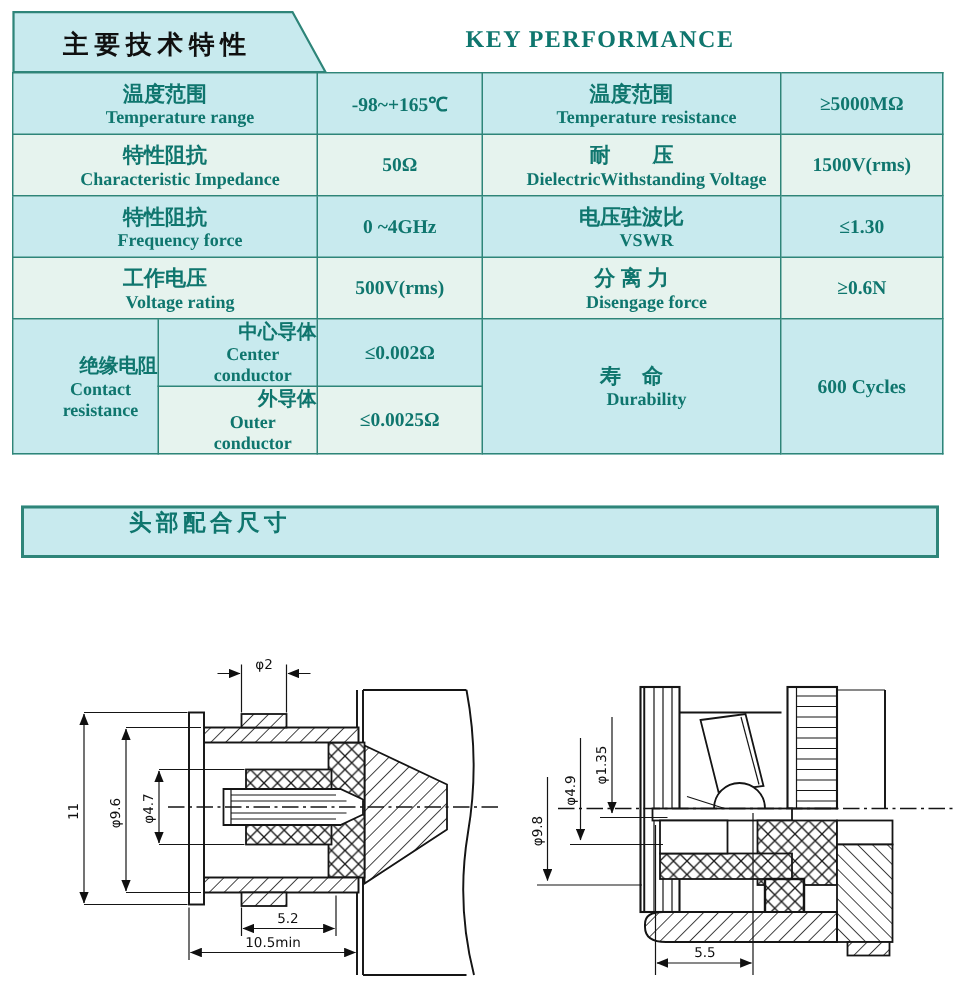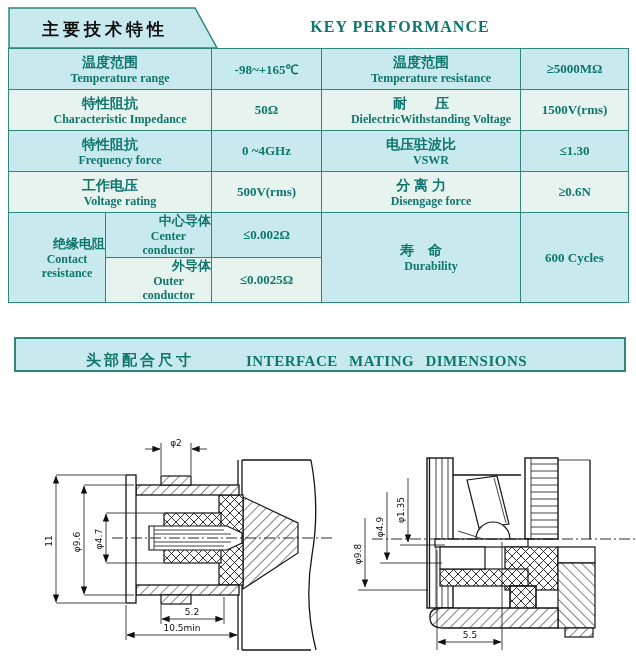--- a/index.html
+++ b/index.html
@@ -16,21 +16,21 @@
   tr.main td{height:40px;}
   tr.sub td{height:38px;}
   td.cyan{background:#c8eaee;}
   td.pale{background:#e6f3ee;}
   .zh{display:block;font-size:14px;font-weight:bold;line-height:17px;font-family:"Liberation Sans",sans-serif;}
   .zhs{display:block;font-size:13px;font-weight:bold;line-height:16px;font-family:"Liberation Sans",sans-serif;text-align:right;}
   .en{display:block;font-size:12px;font-weight:bold;line-height:14px;font-family:"Liberation Serif",serif;margin-left:20px;}
   .val{font-size:13px;font-weight:bold;font-family:"Liberation Serif",serif;}
   
   .hdr2{position:absolute;left:14px;top:337px;width:608px;height:31px;background:#c8eaee;
-        border:2px solid #2e8579;display:flex;align-items:flex-end;}
+        border:2px solid #2e8579;display:flex;align-items:flex-start;}
   .hdr2 .t-zh{margin-left:70px;font-size:15px;font-weight:bold;letter-spacing:3px;}
   .hdr2 .t-en{margin-left:52px;font-family:"Liberation Serif",serif;font-size:15px;font-weight:bold;word-spacing:7px;letter-spacing:.5px;}
   
   .drawL{position:absolute;left:14px;top:423px;}
   .drawR{position:absolute;left:350px;top:430px;}
   svg .ol{stroke:#151515;stroke-width:1.3;fill:none;}
   svg .thin{stroke:#151515;stroke-width:.8;fill:none;}
   svg .axis{stroke:#151515;stroke-width:.9;fill:none;stroke-dasharray:11 3 2 3;}
   svg text.dim{font-family:"DejaVu Sans",sans-serif;font-size:9px;fill:#101010;}
 </style>
@@ -123,21 +123,20 @@
         <span class="zhs">外导体</span>
         <span class="en">Outer conductor</span>
           </td>
       <td class="pale val">≤0.0025Ω</td>
     </tr>
   </tbody>
     </table>
 
   <div class="hdr2">
     <span class="t-zh">头部配合尺寸</span>
-    <span class="t-en">INTERFACE MATING DIMENSIONS</span>
   </div>
 
   <svg class="drawL" width="322" height="236" viewBox="0 0 322 236">
     <defs>
       <pattern id="Lh" width="7" height="7" patternUnits="userSpaceOnUse" patternTransform="rotate(45)">
         <rect width="7" height="7" fill="#fff"></rect>
           <line x1="0" y1="0" x2="0" y2="7" stroke="#1c1c1c" stroke-width="1.1"></line>
       </pattern>
       <pattern id="Lx" width="9" height="9" patternUnits="userSpaceOnUse">
         <rect width="9" height="9" fill="#fff"></rect>

